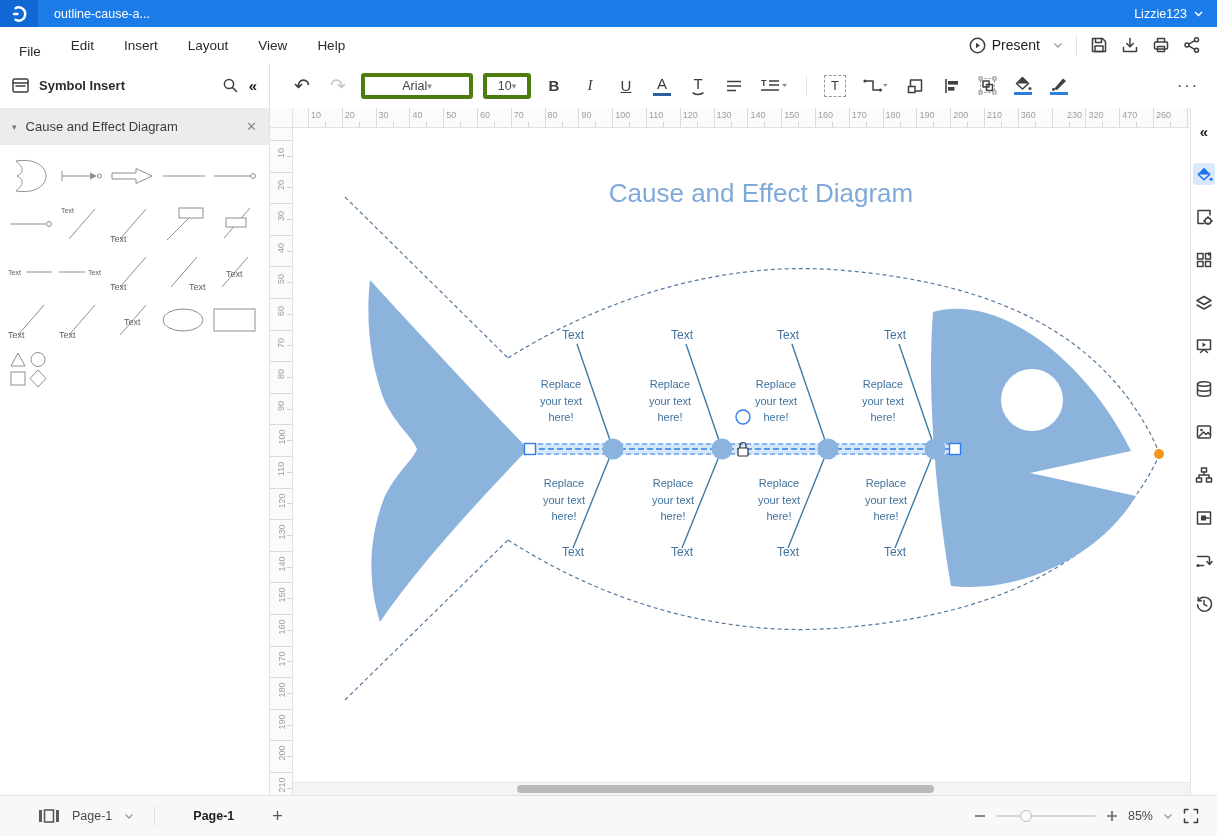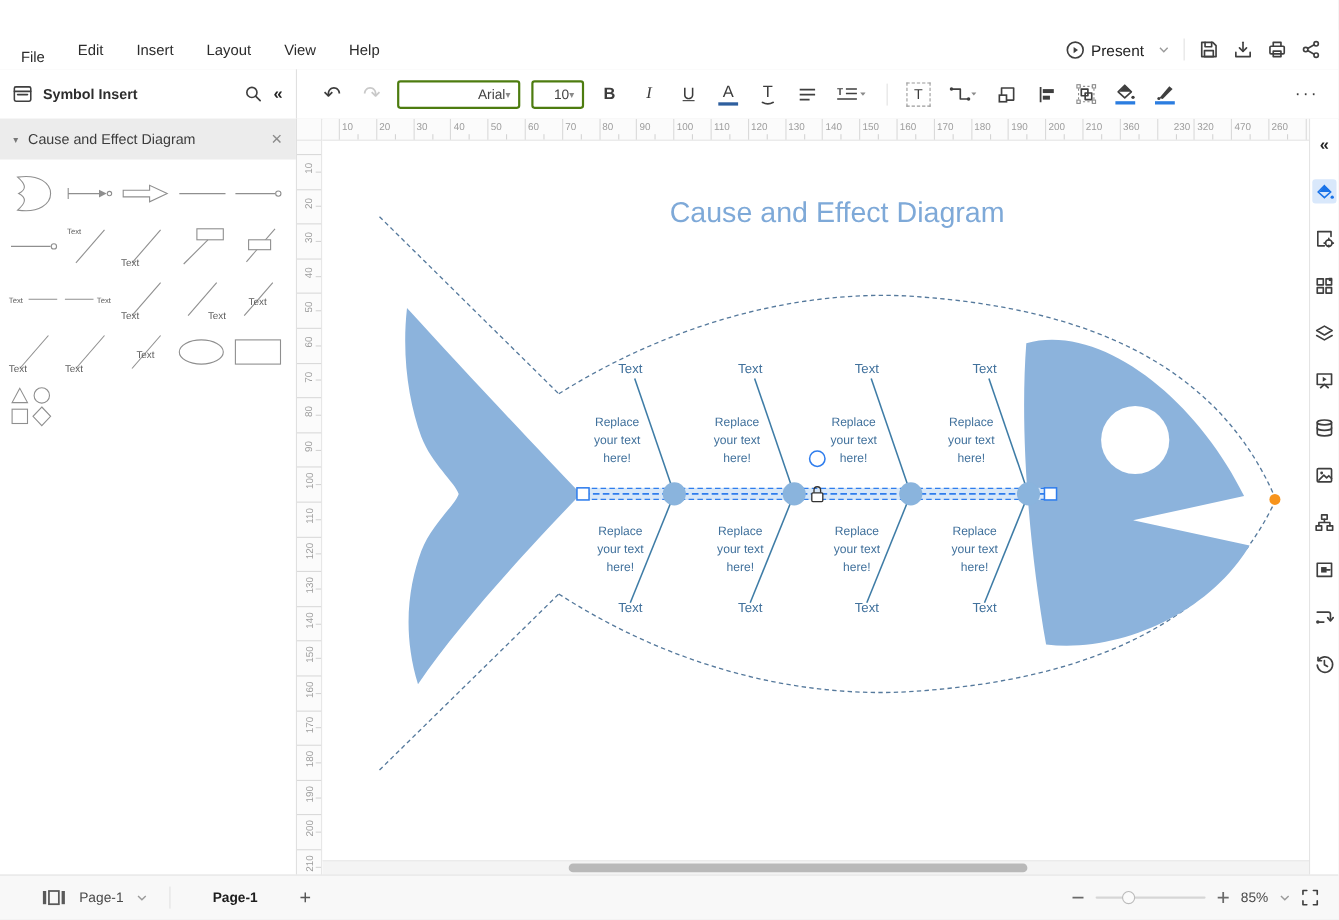--- a/index.html
+++ b/index.html
@@ -11,33 +11,33 @@
   .titlebar{position:absolute;top:0;left:0;right:0;height:27px;background:#1b7ce8;display:flex;align-items:center;}
   .logo-box{width:38px;height:27px;background:#0f68d4;display:flex;align-items:center;justify-content:center;}
   .doc-tab{color:#fff;font-size:12.5px;margin-left:16px;}
   .user{margin-left:auto;margin-right:14px;color:#fff;font-size:12.5px;display:flex;align-items:center;gap:7px;}
   
   .menubar{position:absolute;top:27px;left:0;right:0;height:36px;background:#fff;border-bottom:1px solid #ededed;
            display:flex;align-items:center;font-size:13.5px;color:#2b2b2b;}
   .menu-item{padding:0 15px;cursor:default;}
   .menu-item:first-child{margin-left:4px;margin-top:12px;}
   .mb-right{margin-left:auto;display:flex;align-items:center;gap:13px;margin-right:16px;}
-  .present{display:flex;align-items:flex-end;gap:6px;font-size:14px;color:#222;}
+  .present{display:flex;align-items:center;gap:6px;font-size:14px;color:#222;}
   .vdiv{width:1px;height:20px;background:#e2e2e2;}
   
   .toolbar{position:absolute;top:63px;left:0;right:0;height:45px;background:#fff;border-bottom:1px solid #dcdcdc;
            display:flex;align-items:center;}
   .lib-header{width:270px;box-sizing:border-box;height:100%;border-right:1px solid #e0e0e0;display:flex;
               align-items:center;padding:0 12px;gap:10px;}
   .lib-title{font-size:13px;font-weight:bold;color:#2d2d2d;flex:1;}
   .tb-main{flex:1;display:flex;align-items:center;padding:0 10px 0 14px;}
   .tbtn{min-width:28px;height:28px;display:flex;flex-direction:column;align-items:center;justify-content:center;
         margin:0 4px;font-size:15px;color:#3c3c3c;position:relative;}
-  .sel{border:2px solid #4d7c0f;border-radius:3px;height:26px;display:flex;align-items:center;
-       padding:0 7px;font-size:12.5px;color:#444;margin:0 5px;justify-content:flex-end;box-sizing:border-box;}
+  .sel{border:4px solid #4d7c0f;border-radius:3px;height:26px;display:flex;align-items:center;
+       padding:0 7px;font-size:12.5px;color:#444;margin:0 5px;justify-content:center;box-sizing:border-box;}
   .chev{font-size:9px;color:#8a8a8a;}
   .colorbar{width:18px;height:3px;margin-top:1px;background:#2b7de0;}
   .tb-undo{font-size:19px;color:#3c3c3c;}
   .tb-redo{font-size:19px;color:#c9c9c9;}
   .tbox{border:1px dashed #9a9a9a;width:20px;height:20px;display:flex;align-items:center;justify-content:center;
         font-size:13px;}
   .more{margin-left:auto;margin-right:8px;font-size:16px;letter-spacing:2px;color:#3c3c3c;}
   
   .left-panel{position:absolute;top:108px;left:0;width:270px;bottom:40px;background:#fff;border-right:1px solid #e0e0e0;box-sizing:border-box;}
   .section-header{height:37px;background:#ececec;display:flex;align-items:center;font-size:13px;color:#3c3c3c;
@@ -82,20 +82,35 @@
   .plus{font-size:18px;color:#555;margin-left:26px;}
   .sb-right{margin-left:auto;display:flex;align-items:center;gap:10px;margin-right:18px;}
   .slider-track{position:relative;width:100px;height:2px;background:#d6d6d6;border-radius:1px;}
   .slider-thumb{position:absolute;left:24px;top:-5px;width:12px;height:12px;background:#fbfbfb;border:1px solid #bbb;border-radius:50%;box-sizing:border-box;}
 </style>
 </head>
 <body>
 
 <div class="app">
 
+  <div class="titlebar">
+    <div class="logo-box">
+      <svg width="18" height="18" viewBox="0 0 18 18">
+        <path d="M5.5 3.2 A6.6 6.6 0 1 1 5.5 14.8" stroke="#fff" stroke-width="2.4" fill="none" stroke-linecap="round"></path>
+        <line x1="4" y1="9" x2="7.5" y2="9" stroke="#fff" stroke-width="2.4" stroke-linecap="round"></line>
+      </svg>
+    </div>
+    <span class="doc-tab">outline-cause-a...</span>
+    <div class="user">
+      <span>Lizzie123</span>
+      <svg width="9" height="6" viewBox="0 0 9 6">
+        <path d="M1 1 L4.5 4.5 L8 1" stroke="#fff" stroke-width="1.4" fill="none"></path>
+      </svg>
+    </div>
+  </div>
 
   <div class="menubar">
     <span class="menu-item">File</span>
     <span class="menu-item">Edit</span>
     <span class="menu-item">Insert</span>
     <span class="menu-item">Layout</span>
     <span class="menu-item">View</span>
     <span class="menu-item">Help</span>
     <div class="mb-right">
       <div class="present">

